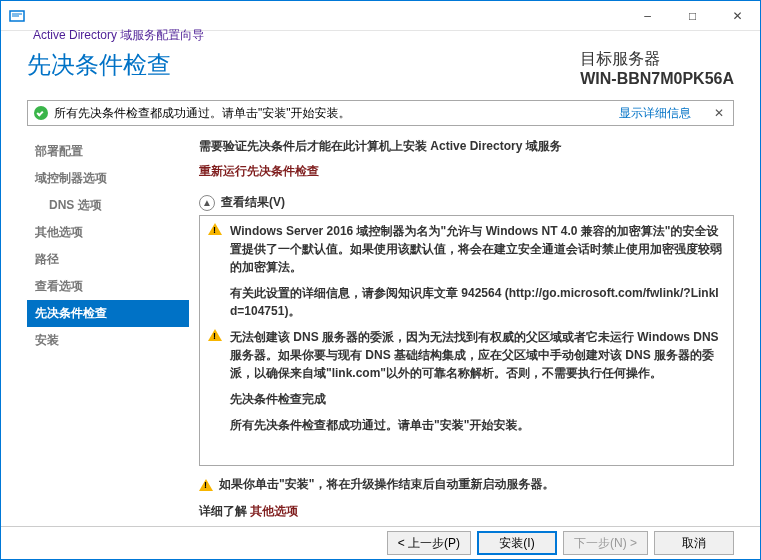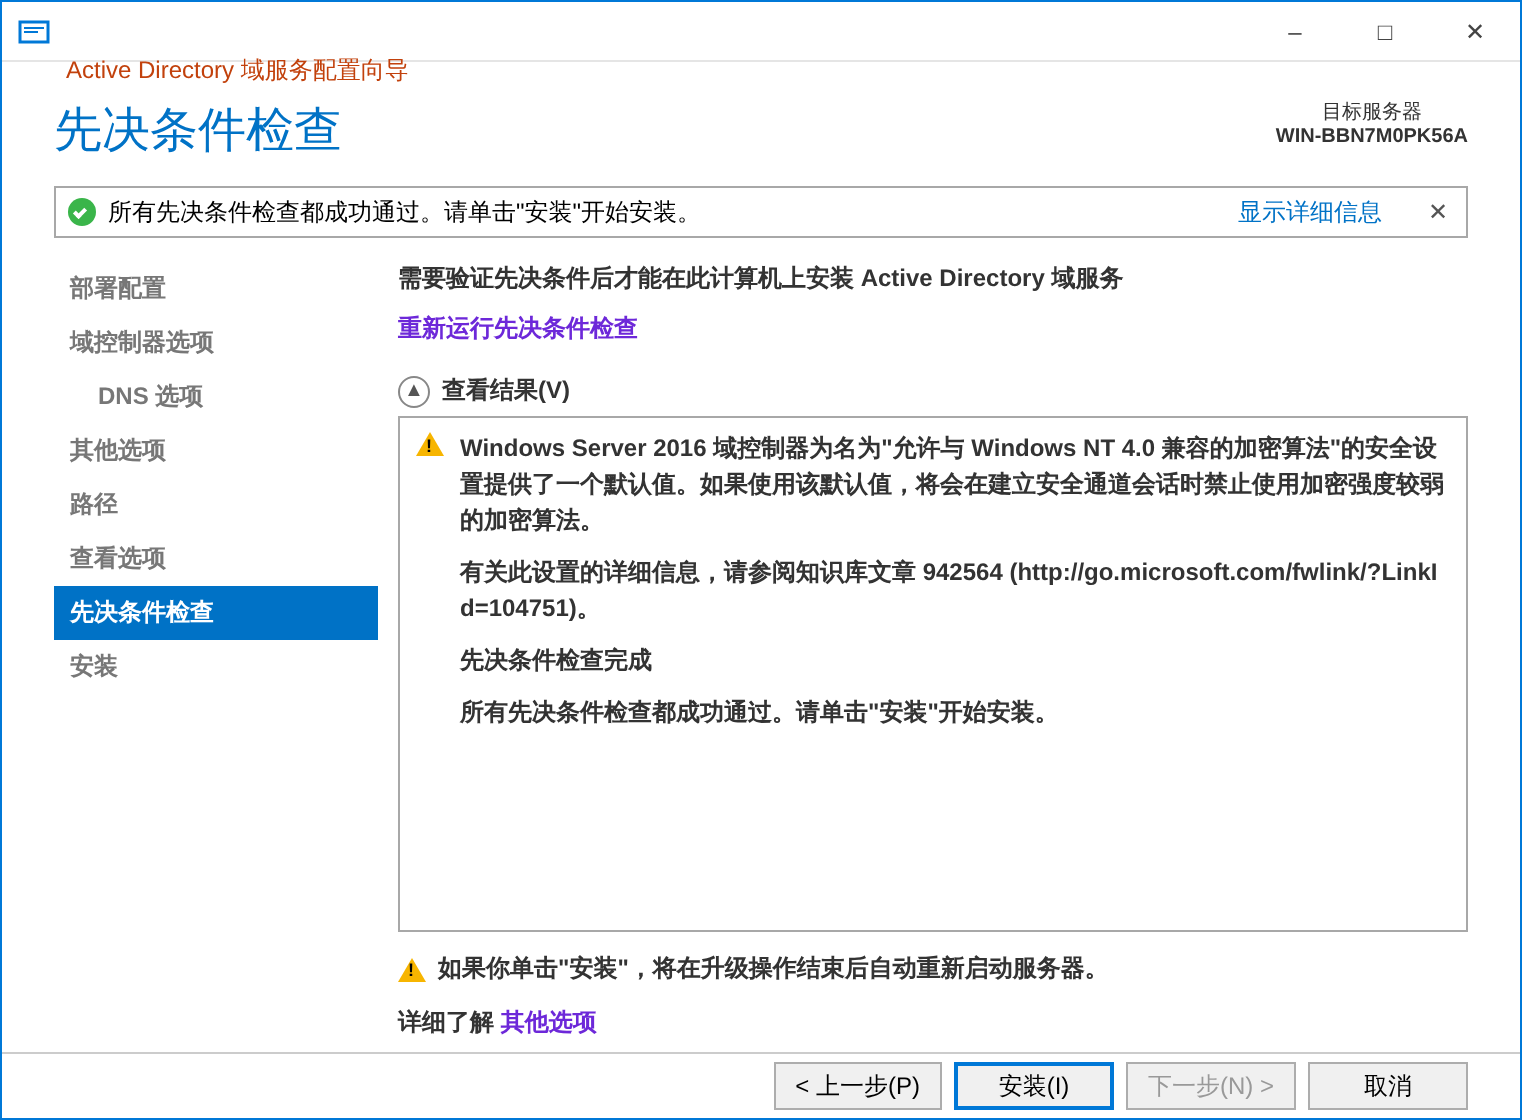--- a/index.html
+++ b/index.html
@@ -1,42 +1,42 @@
 <!DOCTYPE html>
 <html><head>
 <meta charset="utf-8">
 <style>
 * { margin: 0; padding: 0; box-sizing: border-box; font-family: "Microsoft YaHei", "Segoe UI", sans-serif; }
 body { background: #fff; width: 761px; height: 560px; border: 1px solid #0078d7; display: flex; flex-direction: column; overflow: hidden; }
 .titlebar { height: 30px; display: flex; align-items: center; border-bottom: 1px solid #e5e5e5; padding-left: 8px; }
 .title-icon { width: 16px; height: 16px; margin-right: 8px; display: flex; align-items: center; justify-content: center; }
-.titlebar-text { font-size: 12px; color: #c2410c; flex: 1; margin-top: 40px; }
+.titlebar-text { font-size: 12px; color: #4c1d95; flex: 1; margin-top: 40px; }
 .win-btns { display: flex; }
 .win-btn { width: 45px; height: 29px; display: flex; align-items: center; justify-content: center; font-size: 12px; color: #444; cursor: pointer; }
 
 .header-area { padding: 18px 26px 12px 26px; display: flex; align-items: flex-start; }
 .page-title { font-size: 24px; color: #0072c6; font-weight: 400; flex: 1; }
-.target-box { text-align: center; font-size: 10px; color: #333; }
+.target-box { text-align: left; font-size: 16px; color: #333; }
 
 .banner { margin: 0 26px 10px 26px; border: 1px solid #a8a8a8; height: 26px; display: flex; align-items: center; padding: 0 6px; font-size: 12px; }
 .banner .icon-ok { width: 14px; height: 14px; background: #3ab54a; border-radius: 50%; margin-right: 6px; position: relative; flex-shrink: 0; }
 .icon-ok::after { content: ""; position: absolute; left: 3px; top: 5px; width: 4px; height: 2px; border-left: 2px solid #fff; border-bottom: 2px solid #fff; transform: rotate(-45deg); }
 .banner-text { flex: 1; }
 .banner-link { color: #0072c6; margin-right: 20px; cursor: pointer; }
 .banner-x { width: 16px; text-align: center; cursor: pointer; color: #555; }
 
 .body-area { flex: 1; display: flex; padding: 0 0 0 26px; min-height: 0; font-weight: bold; }
 .sidebar { width: 162px; padding-top: 2px; }
 .side-item { font-size: 12px; color: #777; padding: 5px 8px; cursor: pointer; }
 .side-item.indent { padding-left: 22px; }
 .side-item.active { background: #0072c6; color: #fff; }
 
 .main { flex: 1; padding: 2px 26px 6px 10px; display: flex; flex-direction: column; min-height: 0; font-size: 12px; color: #333; }
 .main-desc { margin-bottom: 8px; }
-.main-link { color: #6d28d9; cursor: pointer; margin-bottom: 14px; display: inline-block; }
+.main-link { color: #7f1d1d; cursor: pointer; margin-bottom: 14px; display: inline-block; }
 
 .results-head { display: flex; align-items: center; margin-bottom: 4px; }
 .chev { width: 16px; height: 16px; border: 1px solid #888; border-radius: 50%; margin-right: 6px; display: flex; align-items: center; justify-content: center; cursor: pointer; font-size: 10px; color: #555; }
 
 .results-box { border: 1px solid #a8a8a8; flex: 1; overflow-y: auto; padding: 6px 8px; min-height: 0; line-height: 1.5; }
 .res-item { display: flex; margin-bottom: 8px; }
 .res-icon { width: 16px; flex-shrink: 0; margin-right: 6px; }
 .warn-tri { width: 0; height: 0; border-left: 7px solid transparent; border-right: 7px solid transparent; border-bottom: 12px solid #f7b500; position: relative; margin-top: 1px; }
 .warn-tri::after { content: "!"; position: absolute; left: -2px; top: 1px; font-size: 9px; color: #000; font-weight: bold; }
 .res-text { flex: 1; word-break: break-all; }
@@ -108,20 +108,26 @@
             <div class="warn-tri"></div>
           </div>
           <div class="res-text">Windows Server 2016 域控制器为名为"允许与 Windows NT 4.0 兼容的加密算法"的安全设置提供了一个默认值。如果使用该默认值，将会在建立安全通道会话时禁止使用加密强度较弱的加密算法。</div>
         </div>
         <div class="res-item">
           <div class="res-icon"></div>
           <div class="res-text">有关此设置的详细信息，请参阅知识库文章 942564 (http://go.microsoft.com/fwlink/?LinkId=104751)。</div>
         </div>
         <div class="res-item">
           <div class="res-icon">
+            <div class="warn-tri"></div>
+          </div>
+          <div class="res-text">无法创建该 DNS 服务器的委派，因为无法找到有权威的父区域或者它未运行 Windows DNS 服务器。如果你要与现有 DNS 基础结构集成，应在父区域中手动创建对该 DNS 服务器的委派，以确保来自域"link.com"以外的可靠名称解析。否则，不需要执行任何操作。</div>
+        </div>
+        <div class="res-item">
+          <div class="res-icon">
             <div class="icon-ok" style="width: 14px; height: 14px; position: relative;"></div>
           </div>
           <div class="res-text">先决条件检查完成</div>
         </div>
         <div class="res-item">
           <div class="res-icon">
             <div class="icon-ok" style="width: 14px; height: 14px; position: relative;"></div>
           </div>
           <div class="res-text">所有先决条件检查都成功通过。请单击"安装"开始安装。</div>
         </div>

